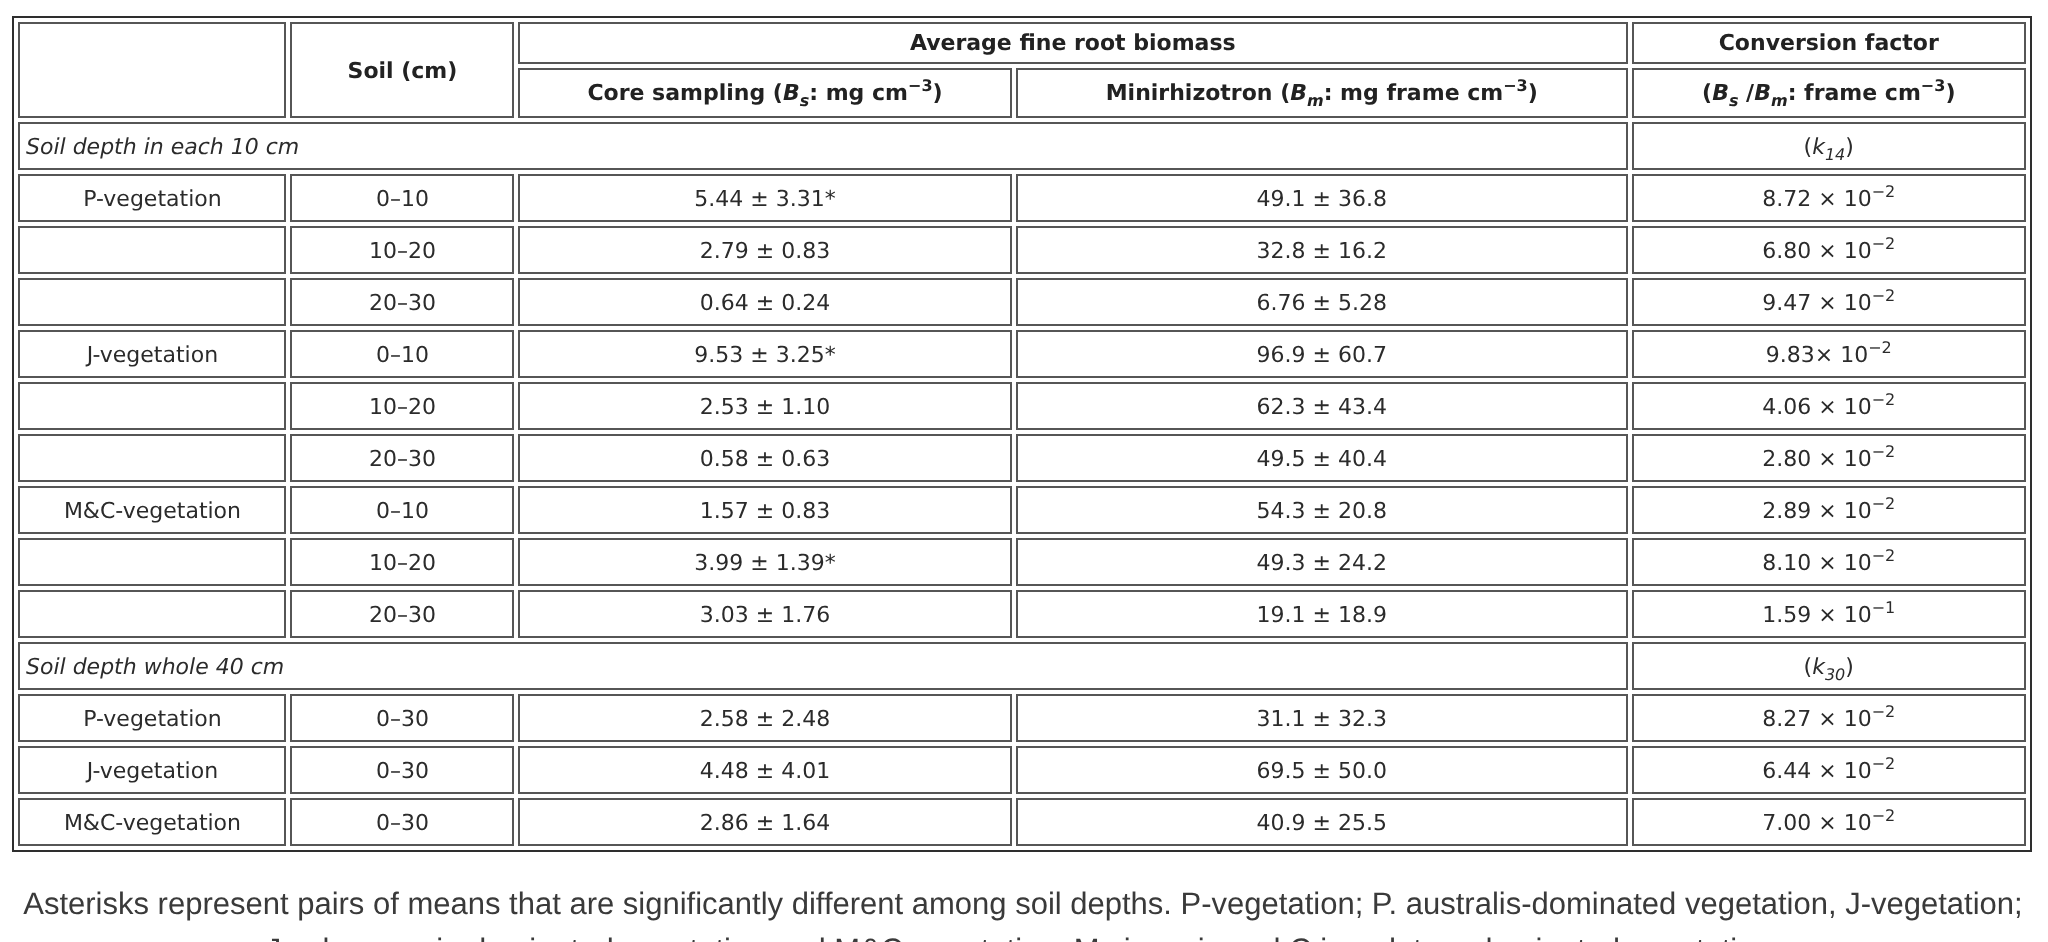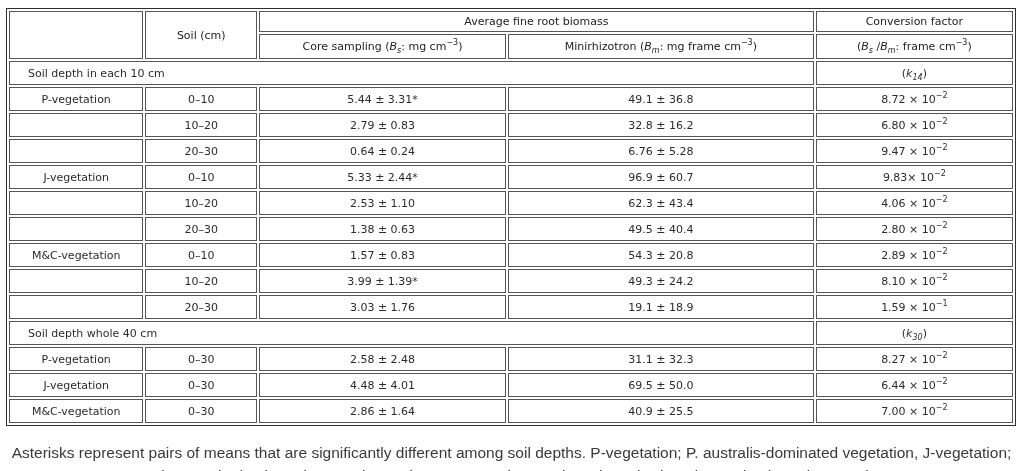--- a/index.html
+++ b/index.html
@@ -30,28 +30,29 @@
     color: #2b2b2b;
     font-size: 11px;
     text-align: center;
     vertical-align: middle;
     padding: 3px 6px;
     height: 16px;
     overflow: hidden;
     white-space: nowrap;
   }
   .data-table th {
-    font-weight: normal;
+    font-weight: bold;
     color: #222222;
   }
   .data-table tr.hdr1 th { height: 13px; }
   .data-table tr.hdr2 th { height: 17px; margin-left: 36px; }
   .data-table td.left {
     text-align: left;
-    padding-left: 18px;
+    padding-left: 3px;
+    font-style: italic;
   }
   .data-table sup, .data-table sub {
     font-size: 8px;
     line-height: 0;
   }
   .caption {
     width: 1002px;
     margin: 15px auto 0 auto;
     font-family: "Liberation Sans", sans-serif;
     font-size: 15.5px;
@@ -107,35 +108,35 @@
         <tr>
           <td></td>
           <td>20–30</td>
           <td>0.64 ± 0.24</td>
           <td>6.76 ± 5.28</td>
           <td>9.47 × 10<sup>−2</sup></td>
         </tr>
         <tr>
           <td>J-vegetation</td>
           <td>0–10</td>
-          <td>5.33 ± 2.44*</td>
+          <td>9.53 ± 3.25*</td>
           <td>96.9 ± 60.7</td>
           <td>9.83× 10<sup>−2</sup></td>
         </tr>
         <tr>
           <td></td>
           <td>10–20</td>
           <td>2.53 ± 1.10</td>
           <td>62.3 ± 43.4</td>
           <td>4.06 × 10<sup>−2</sup></td>
         </tr>
         <tr>
           <td></td>
           <td>20–30</td>
-          <td>1.38 ± 0.63</td>
+          <td>0.58 ± 0.63</td>
           <td>49.5 ± 40.4</td>
           <td>2.80 × 10<sup>−2</sup></td>
         </tr>
         <tr>
           <td>M&amp;C-vegetation</td>
           <td>0–10</td>
           <td>1.57 ± 0.83</td>
           <td>54.3 ± 20.8</td>
           <td>2.89 × 10<sup>−2</sup></td>
         </tr>

